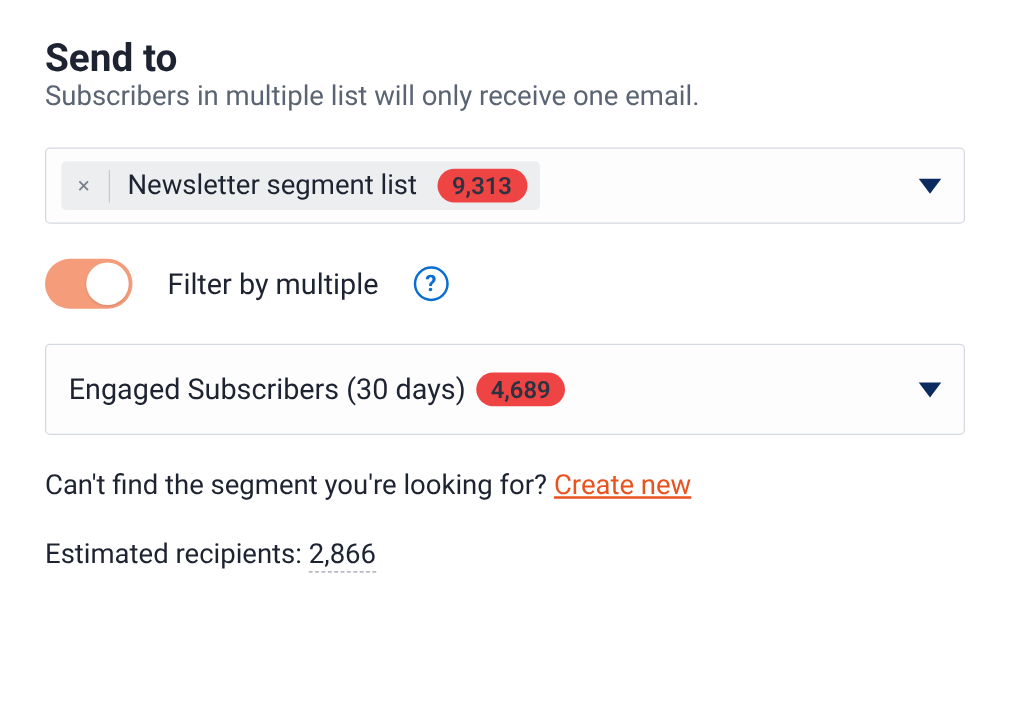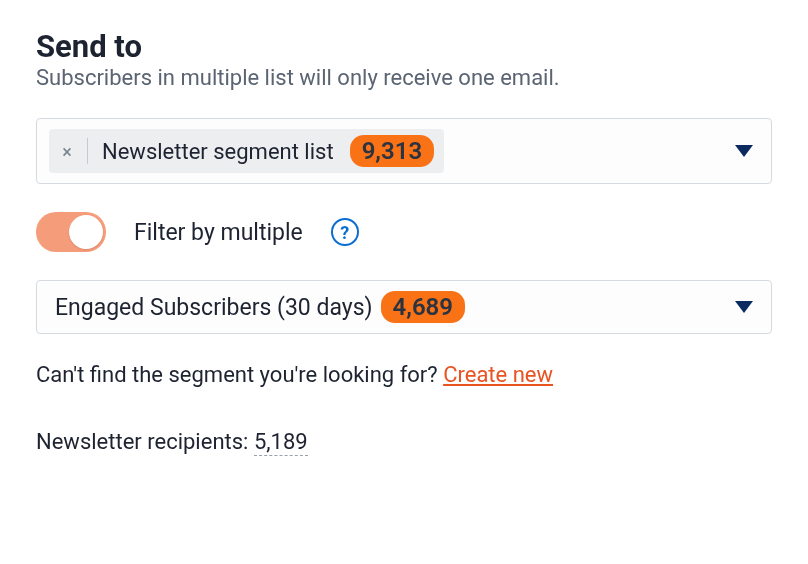--- a/index.html
+++ b/index.html
@@ -53,23 +53,23 @@
       width: 1px;
       height: 26px;
       background: #c5c9d0;
       margin-right: 6px;
     }
     .chip-label {
       font-size: 22px;
       color: #1d2330;
     }
     .count-badge {
-      background: #f97316;
+      background: #ef4444;
       color: #2b3240;
-      font-size: 24px;
+      font-size: 19px;
       font-weight: 600;
       padding: 2px 12px;
       border-radius: 14px;
       margin-left: 8px;
     }
     .caret-down {
       width: 0; height: 0;
       border-left: 9px solid transparent;
       border-right: 9px solid transparent;
       border-top: 12px solid #0a2a60;
@@ -112,39 +112,39 @@
       align-items: center;
       justify-content: center;
       font-size: 18px;
       font-weight: 700;
       cursor: pointer;
     }
     .segment-box {
       border: 1px solid #d5d9e0;
       border-radius: 4px;
       background: #fdfdfe;
-      padding: 10px 18px;
+      padding: 22px 18px;
       display: flex;
       align-items: center;
       justify-content: space-between;
       margin-bottom: 28px;
       cursor: pointer;
     }
     .segment-left {
       display: flex;
       align-items: center;
     }
     .segment-label {
       font-size: 23px;
       color: #1d2330;
     }
     .hint-row {
       font-size: 22px;
       color: #1d2330;
-      margin-bottom: 42px;
+      margin-bottom: 30px;
     }
     .create-link {
       color: #e9531f;
       text-decoration: underline;
       cursor: pointer;
     }
     .estimate-row {
       font-size: 22px;
       color: #1d2330;
     }
@@ -184,14 +184,14 @@
   </div>
   <span class="caret-down"></span>
 </div>
 
 <p class="hint-row">
   <span>Can't find the segment you're looking for? </span>
   <a class="create-link">Create new</a>
 </p>
 
 <p class="estimate-row">
-  <span>Newsletter recipients: </span><span class="estimate-count">5,189</span>
+  <span>Estimated recipients: </span><span class="estimate-count">2,866</span>
 </p>
 
 </body></html>

